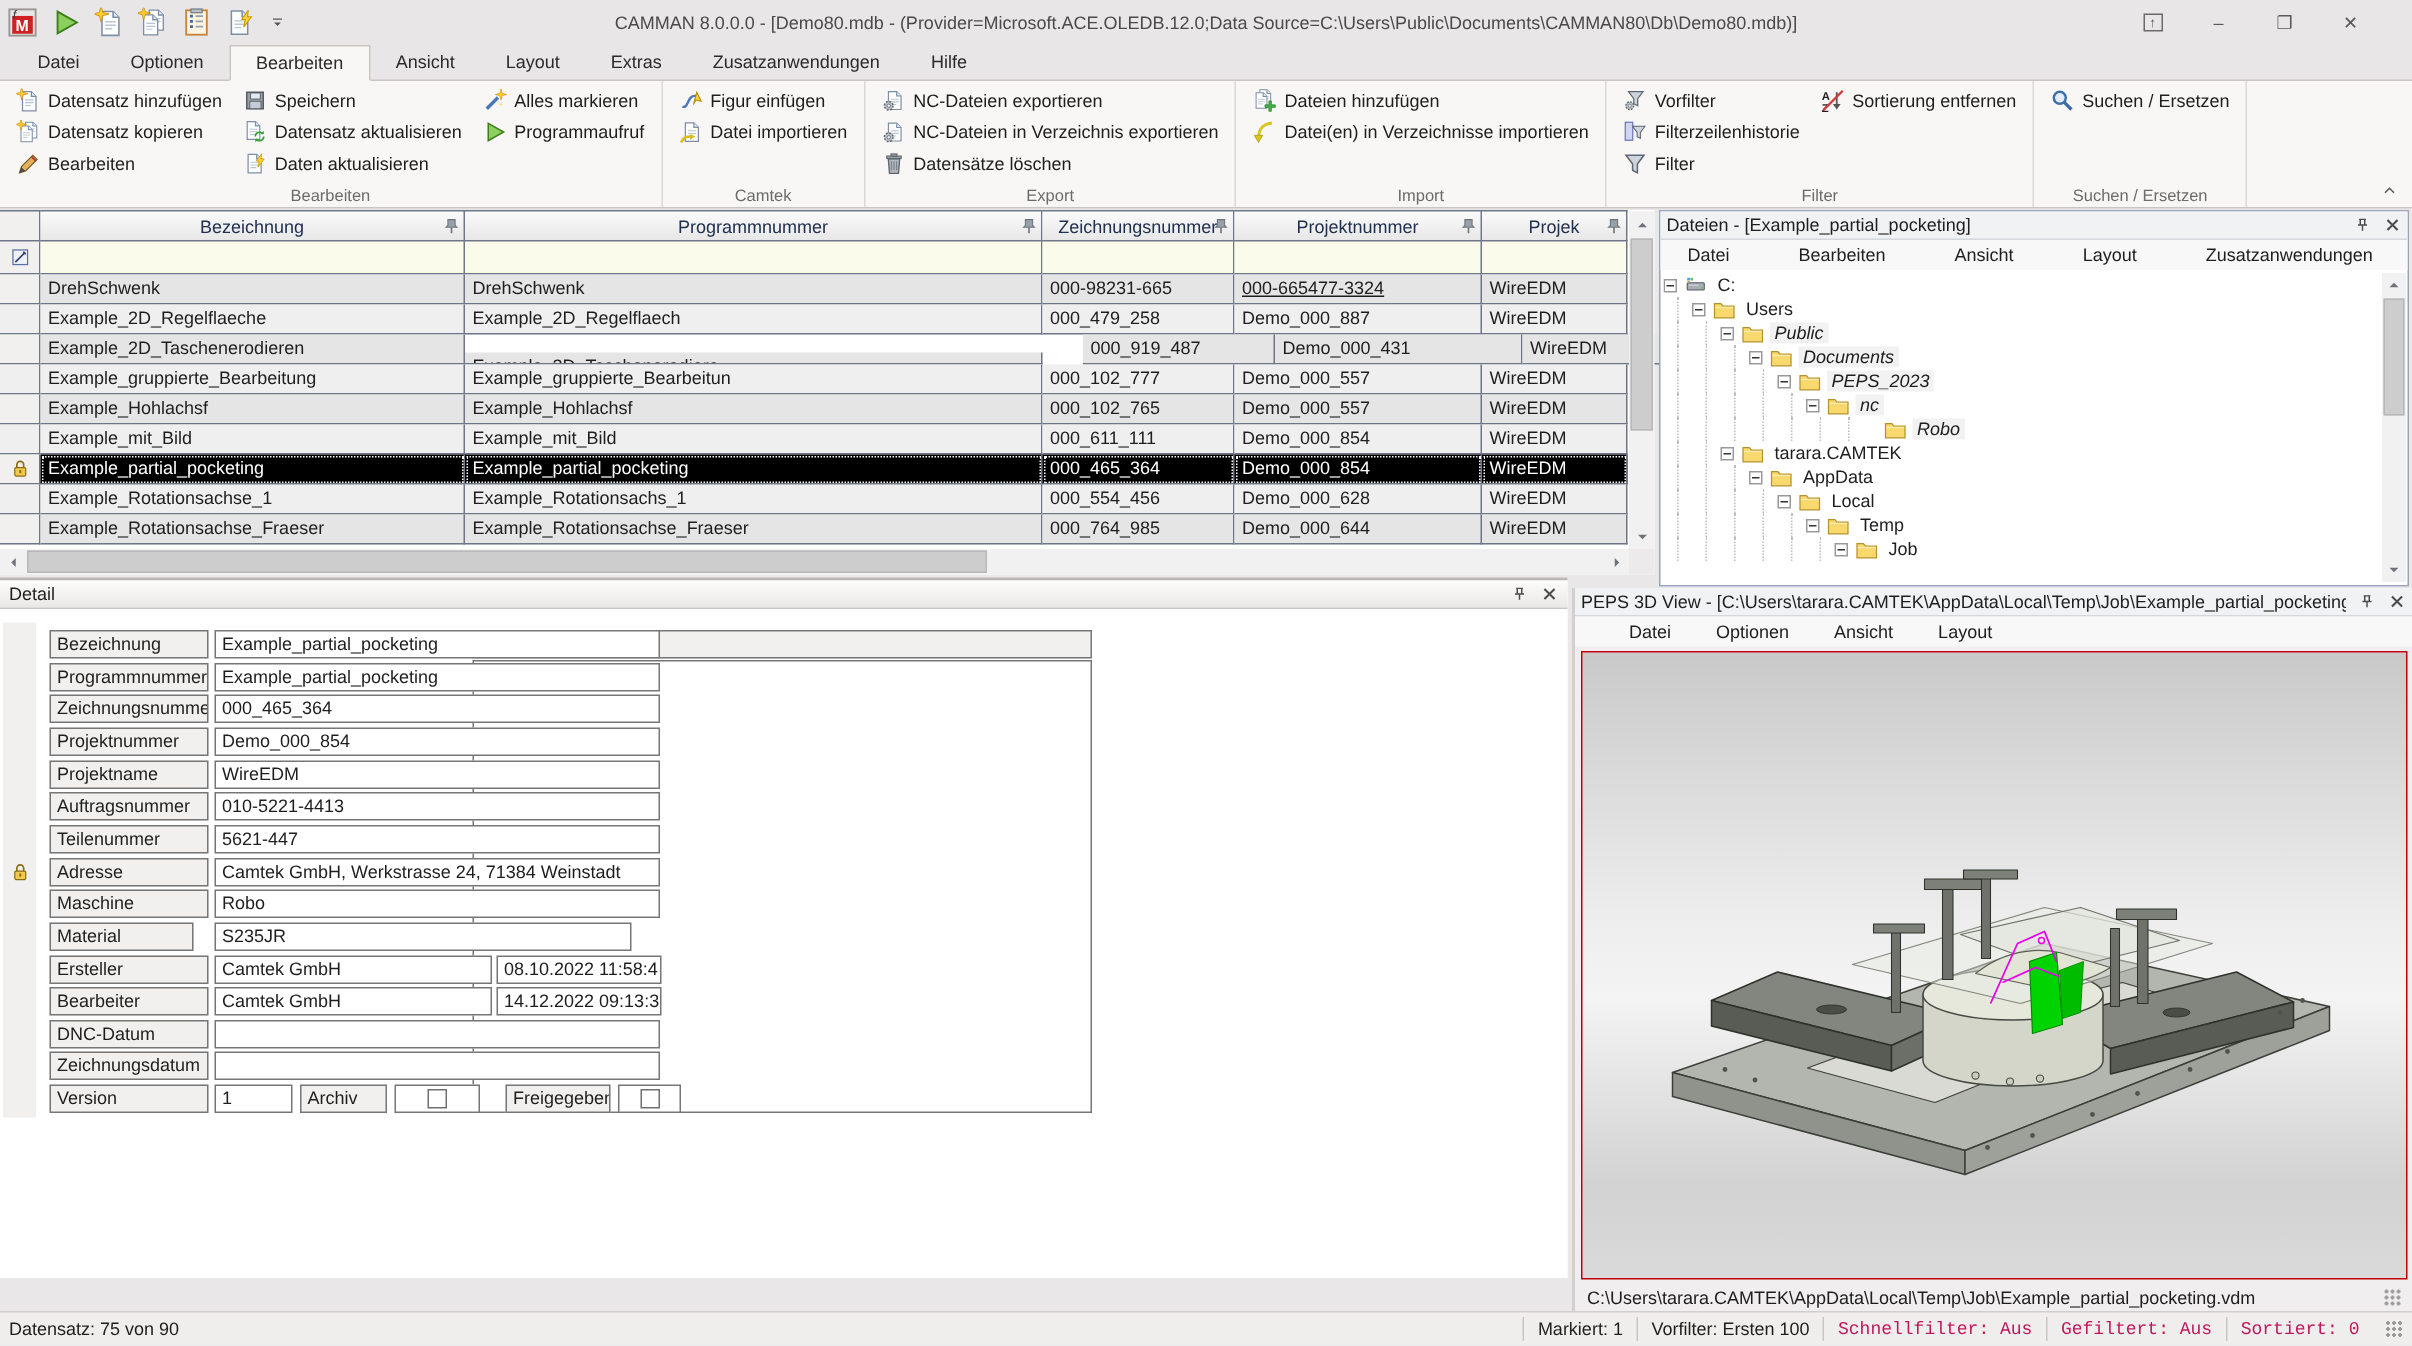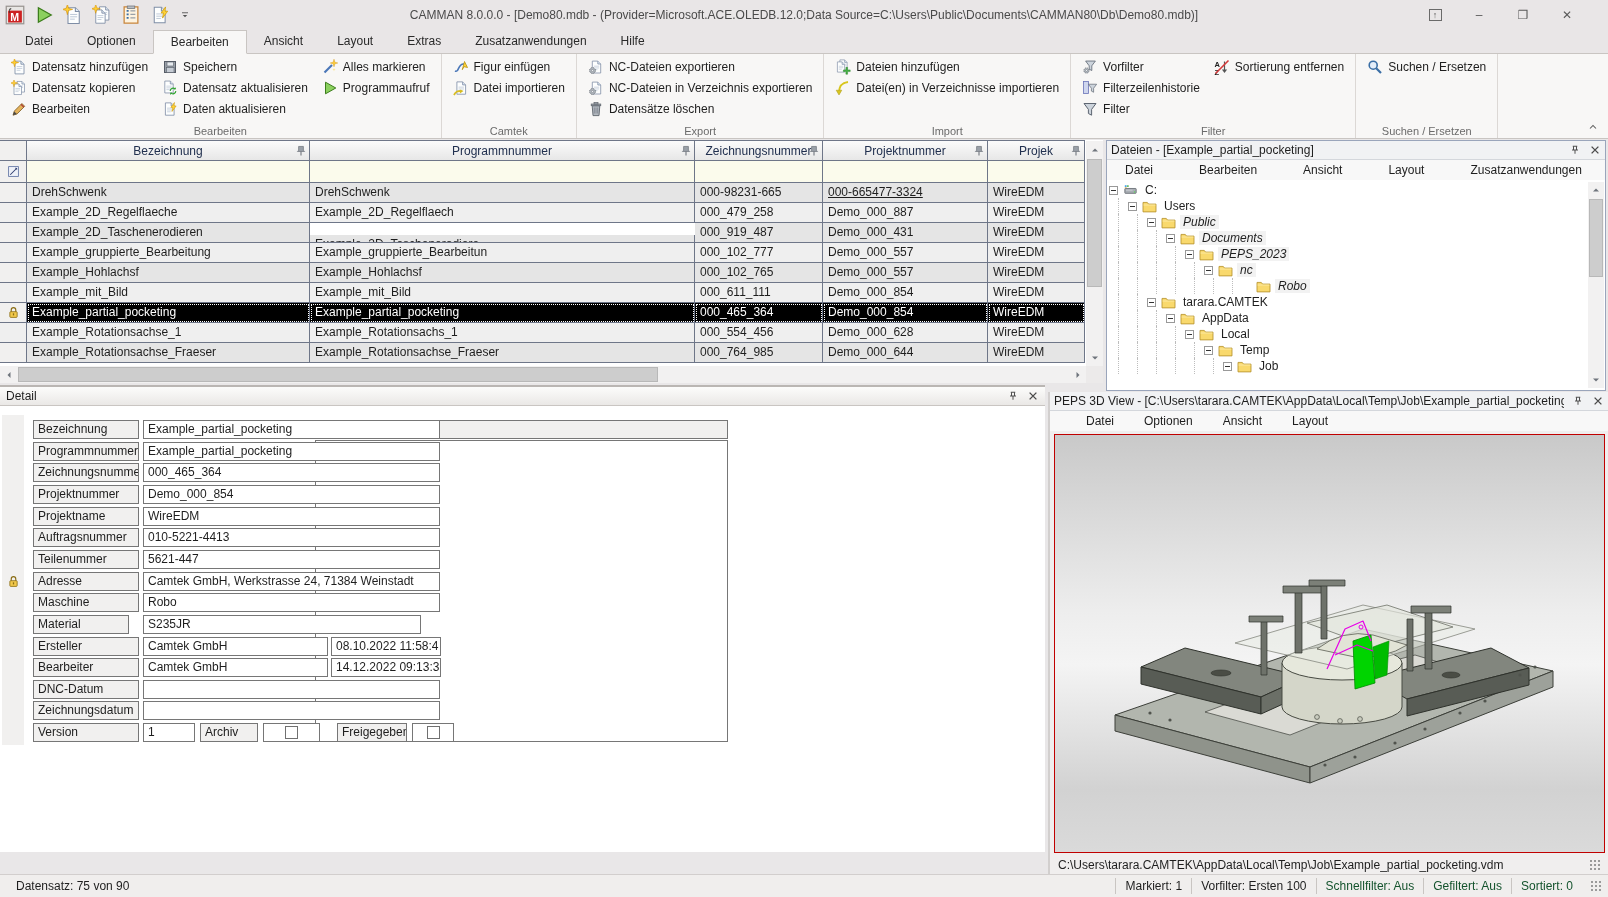--- a/index.html
+++ b/index.html
@@ -117,25 +117,25 @@
   .viewport { position:absolute; left:4px; top:42px; width:551px; height:419px;
     border:1px solid #c00000;
     background:linear-gradient(180deg,#c9c9c9 0%,#ededed 42%,#f4f4f4 55%,#d2d2d2 85%,#dadada 100%); }
   .peps-path { position:absolute; left:4px; top:463px; width:551px; height:19px;
     display:flex; align-items:center; padding:0 4px; background:#f0eeee; }
   .peps-path .t { flex:1; overflow:hidden; white-space:nowrap; }
 
   
   .statusbar { position:absolute; left:0; top:874px; width:100%; height:23px;
     background:#f0eeed; border-top:1px solid #d2cecd; display:flex; align-items:center; }
-  .sb-left { padding-left:16px;text-align:center; }
+  .sb-left { padding-left:6px;text-align:center; }
   .sb-right { margin-left:auto; display:flex; align-items:center; height:100%; padding-right:6px; }
   .sb-seg { padding:0 9px; border-left:1px solid #c9c5c2; height:16px; line-height:16px;
     white-space:nowrap; }
-  .sb-seg.muted { color:#14532d; }
+  .sb-seg.muted { color:#be185d;font-family:Liberation Mono, monospace; }
   .gripdots { width:12px; height:12px; margin-left:8px;
     background-image:radial-gradient(circle, #9a9a9a 1.2px, transparent 1.4px);
     background-size:4px 4px; }
   .hidden-defs { position:absolute; width:0; height:0; overflow:hidden; }
 </style>
 </head>
 <body>
 
 <svg class="hidden-defs" aria-hidden="true">
   <defs>
@@ -604,21 +604,21 @@
         <div class="g-cell" style="width: 283px;">Example_2D_Regelflaeche</div>
         <div class="g-cell" style="width: 385px;">Example_2D_Regelflaech</div>
         <div class="g-cell" style="width: 128px;">000_479_258</div>
         <div class="g-cell" style="width: 165px;">Demo_000_887</div>
         <div class="g-cell" style="width: 97px;">WireEDM</div>
       </div>
       <div class="g-row g-data">
         <div class="g-cell rowhdr" style="width: 27px;"></div>
         <div class="g-cell" style="width: 283px;">Example_2D_Taschenerodieren</div>
         <div class="g-cell" style="width: 385px; margin-top: 12px;">Example_2D_Taschenerodiere</div>
-        <div class="g-cell" style="width: 128px;">000_919_487</div>
+        <div class="g-cell" style="width: 128px; margin-left: 27px;">000_919_487</div>
         <div class="g-cell" style="width: 165px;">Demo_000_431</div>
         <div class="g-cell" style="width: 97px;">WireEDM</div>
       </div>
       <div class="g-row g-data alt">
         <div class="g-cell rowhdr" style="width: 27px;"></div>
         <div class="g-cell" style="width: 283px;">Example_gruppierte_Bearbeitung</div>
         <div class="g-cell" style="width: 385px;">Example_gruppierte_Bearbeitun</div>
         <div class="g-cell" style="width: 128px;">000_102_777</div>
         <div class="g-cell" style="width: 165px;">Demo_000_557</div>
         <div class="g-cell" style="width: 97px;">WireEDM</div>

